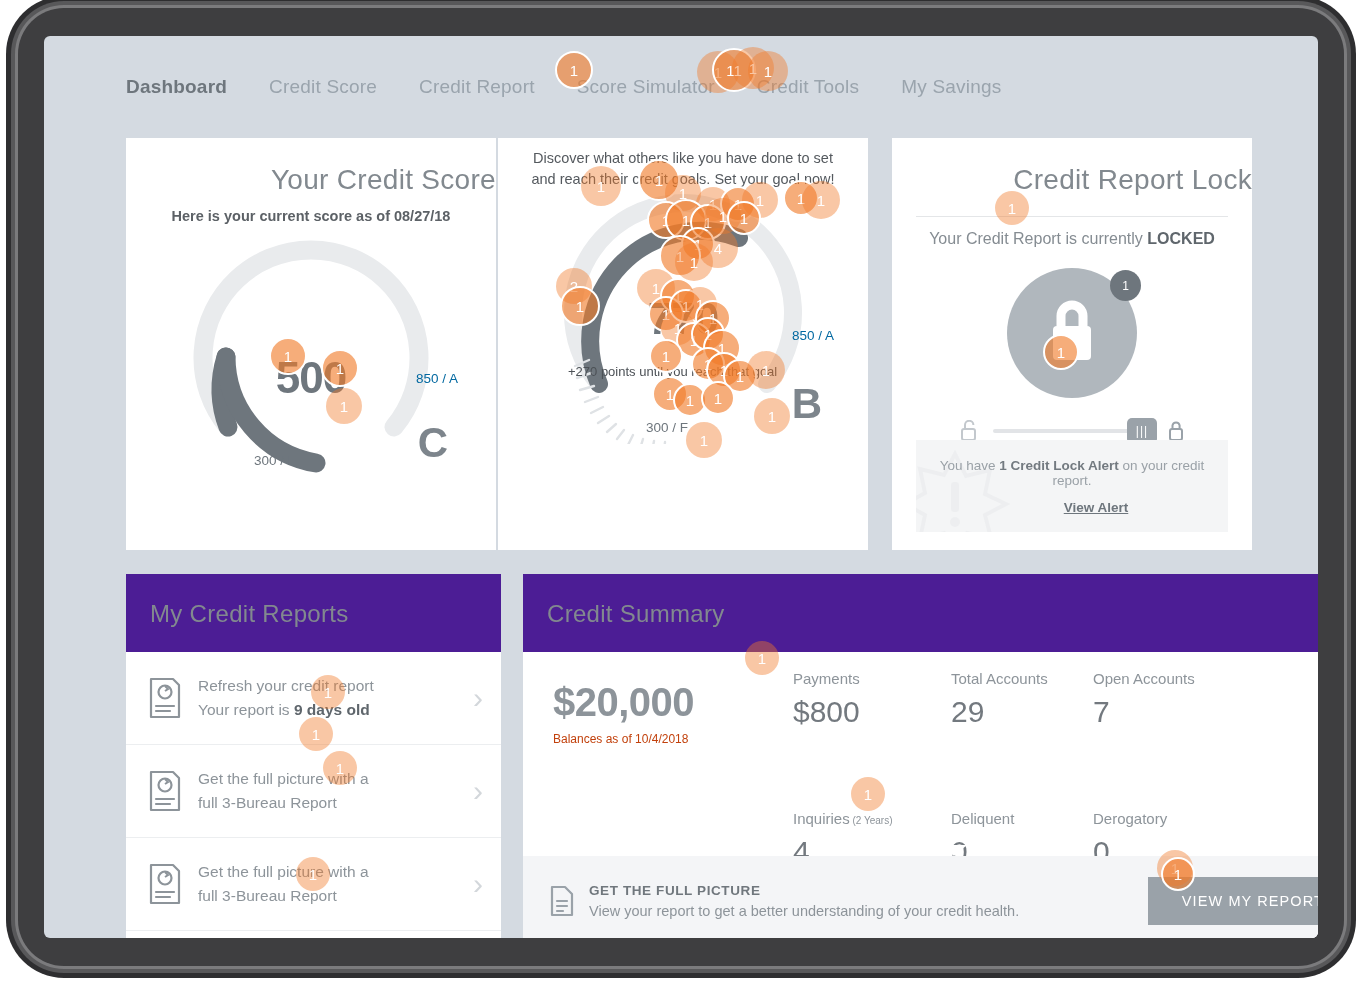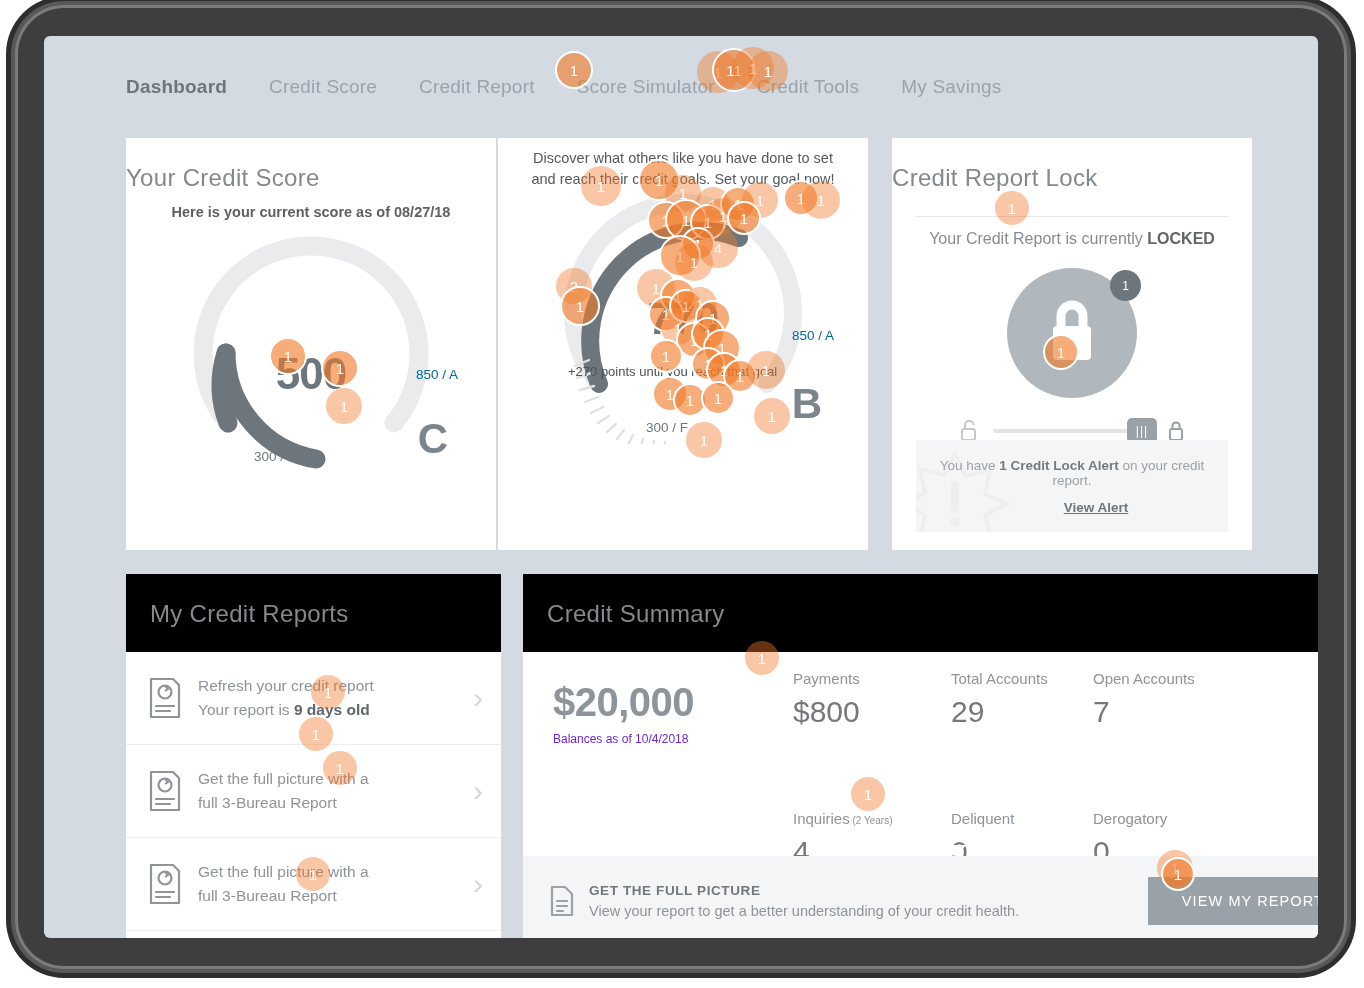--- a/index.html
+++ b/index.html
@@ -55,22 +55,22 @@
     overflow: hidden;
   }
 
   #card-score      { left: 82px;  top: 102px; width: 370px;  height: 412px; }
   #card-compass    { left: 454px; top: 102px; width: 370px;  height: 412px; }
   #card-lock       { left: 848px; top: 102px; width: 360px;  height: 412px; }
   #card-reports    { left: 82px;  top: 538px; width: 375px;  height: 372px; }
   #card-summary    { left: 479px; top: 538px; width: 861px;  height: 372px; }
 
   .card-title {
-    text-align: left;
-    font-size: 24px;
+    text-align: right;
+    font-size: 28px;
     color: #82898f;
     letter-spacing: .3px;
     padding-top: 26px;
   }
   .card-sub {
     text-align: center;
     font-size: 14.5px;
     color: #5c6166;
     font-weight: bold;
     padding-top: 10px;
@@ -140,40 +140,40 @@
   #lock-alert-text b { color: #737a80; }
   #lock-alert-link {
     display: inline-block; margin-top: 12px; font-size: 13.5px;
     color: #6e767d; font-weight: bold; text-decoration: underline;
     position: relative; z-index: 2; cursor: pointer; margin-left: 48px;
   }
   #alert-star { position: absolute; left: -16px; bottom: -26px; opacity: .5; z-index: 1; }
 
   
   .panel-head {
-    background: #000000; padding: 26px 0 24px 24px;
+    background: #4c1d95; padding: 26px 0 24px 24px;
     font-size: 24px; color: #82898f; letter-spacing: .3px;
   }
   .report-row {
     display: flex; align-items: center;
     padding: 22px 18px 22px 22px;
     border-bottom: 1px solid #eceef0;
     cursor: pointer;
   }
   .report-text { flex: 1; padding-left: 16px; font-size: 15.5px; color: #8d949a; line-height: 1.55; }
   .report-text b { color: #5f666c; }
   .chev { color: #d3d7db; font-size: 30px; font-weight: 300; line-height: 1; }
 
   
   #summary-body { position: relative; padding: 34px 0 0 0; height: 240px; }
   #balance-amount {
     position: absolute; left: 30px; top: 28px;
     font-size: 40px; font-weight: bold; color: #8d949a; letter-spacing: -.5px;
   }
-  #balance-caption { position: absolute; left: 30px; top: 80px; font-size: 12px; color: #6d28d9; }
+  #balance-caption { position: absolute; left: 30px; top: 80px; font-size: 12px; color: #c2410c; }
   .stat { position: absolute; }
   .stat-label { font-size: 15px; color: #8d949a; }
   .stat-label .sup { font-size: 10px; }
   .stat-value { font-size: 30px; color: #73797f; margin-top: 8px; }
   #summary-footer {
     position: absolute; left: 0; bottom: 0; width: 100%; height: 90px;
     background: #f4f5f7;
     display: flex; align-items: center; padding: 0 26px;
   }
   #footer-notch {

